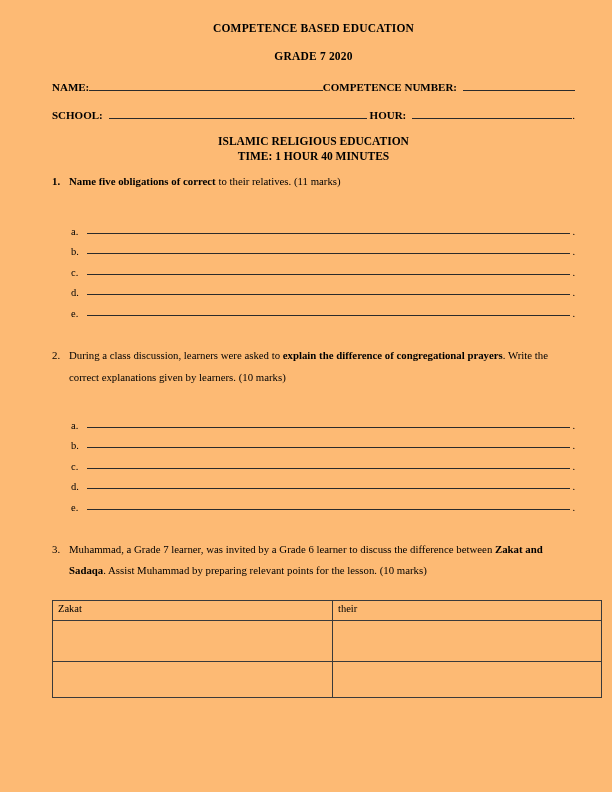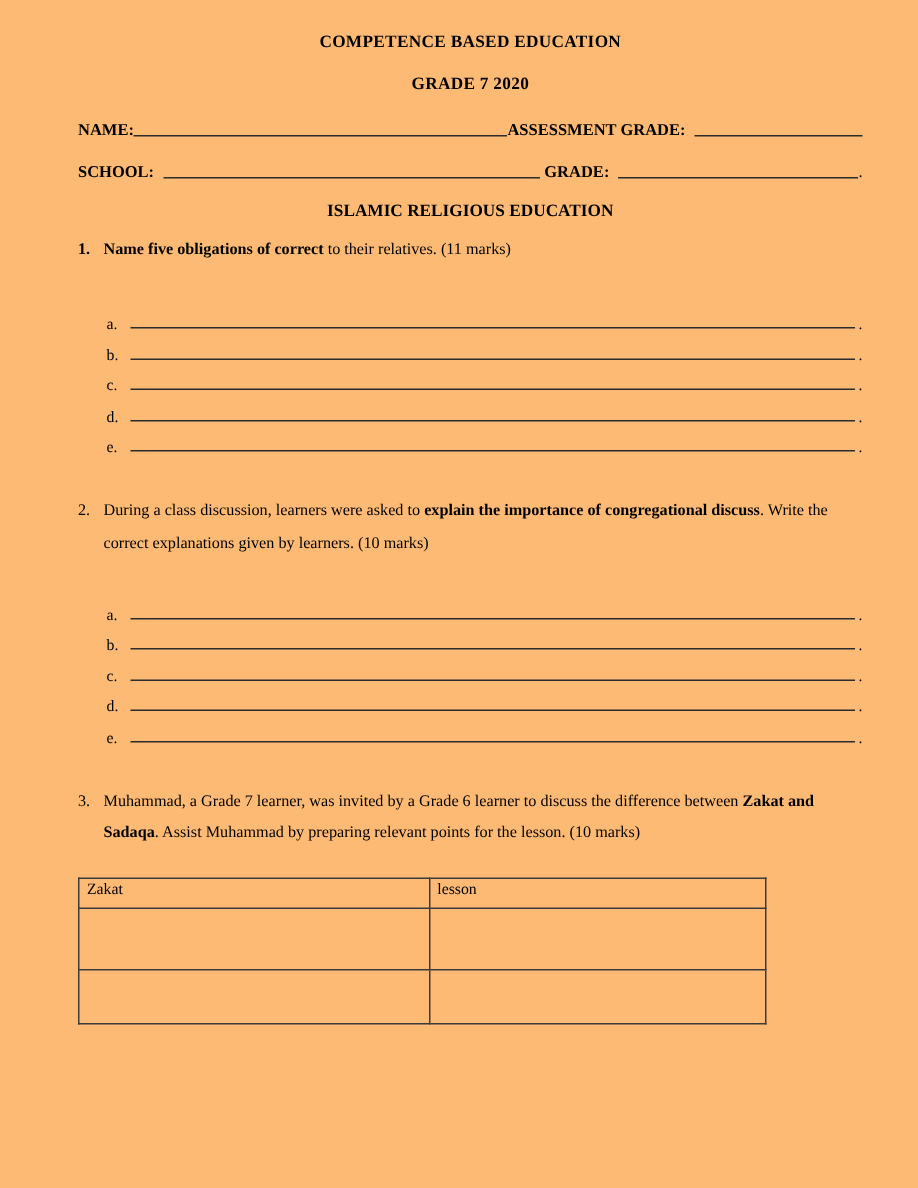--- a/index.html
+++ b/index.html
@@ -54,21 +54,21 @@
   }
   .ans-letter { width: 13px; flex: 0 0 13px; }
   .ans-fill { flex: 1; border-bottom: 1px solid #2b2b2b; margin: 0 1px 3px 3px; }
   .ans-dot { width: 4px; text-align: right; }
 
   .q2-block { margin-bottom: 22px; }
   .q3-block { margin-bottom: 18px; }
 
   table.zs-table {
     border-collapse: collapse;
-    width: 459px;
+    width: 550px;
     font-size: 10.5px;
     table-layout: fixed;
     border-radius: 19px;
   }
   table.zs-table th, table.zs-table td {
     border: 1px solid #3a3a3a;
     font-weight: normal;
     text-align: left;
     vertical-align: top;
     padding: 2px 5px;
@@ -83,37 +83,38 @@
 <body>
 
 <div class="page">
 
   <div class="doc-head center mb16">COMPETENCE BASED EDUCATION</div>
   <div class="doc-head center mb16">GRADE 7 2020</div>
 
   <div class="field-row">
     <span class="field-label">NAME:</span>
     <span class="blank fill"></span>
-    <span class="field-label">ASSESSMENT GRADE:</span>
+    <span class="field-label">COMPETENCE NUMBER:</span>
     <span class="gap6"></span>
     <span class="blank w112"></span>
   </div>
 
   <div class="field-row">
     <span class="field-label">SCHOOL:</span>
     <span class="gap6"></span>
     <span class="blank fill"></span>
-    <span class="field-label"> GRADE:</span>
+    <span class="field-label"> HOUR:</span>
     <span class="gap6"></span>
     <span class="blank w160"></span>
     <span>.</span>
   </div>
 
   <div class="subject-block center">
     <div>ISLAMIC RELIGIOUS EDUCATION</div>
+    <div>TIME: 1 HOUR 40 MINUTES</div>
   </div>
 
   <div class="q-row q1-block">
     <span class="q-num bold">1.</span>
     <div class="q-body"><span class="bold">Name five obligations of correct</span><span> to their relatives. (11 marks)</span></div>
   </div>
 
   <div class="answers">
     <div class="ans-line">
       <span class="ans-letter">a.</span>
@@ -137,21 +138,21 @@
     </div>
     <div class="ans-line">
       <span class="ans-letter">e.</span>
       <span class="ans-fill"></span>
       <span class="ans-dot">.</span>
     </div>
   </div>
 
   <div class="q-row q2-block">
     <span class="q-num">2.</span>
-    <div class="q-body"><span>During a class discussion, learners were asked to </span><span class="bold">explain the importance of congregational discuss</span><span>. Write the correct explanations given by learners. (10 marks)</span></div>
+    <div class="q-body"><span>During a class discussion, learners were asked to </span><span class="bold">explain the difference of congregational prayers</span><span>. Write the correct explanations given by learners. (10 marks)</span></div>
   </div>
 
   <div class="answers">
     <div class="ans-line">
       <span class="ans-letter">a.</span>
       <span class="ans-fill"></span>
       <span class="ans-dot">.</span>
     </div>
     <div class="ans-line">
       <span class="ans-letter">b.</span>
@@ -181,21 +182,21 @@
   </div>
 
   <table class="zs-table">
     <colgroup>
       <col class="col-left">
       <col class="col-right">
     </colgroup>
     <tbody>
         <tr class="th-row">
       <th>Zakat</th>
-      <th>lesson</th>
+      <th>their</th>
     </tr>
     <tr class="row-tall1">
       <td></td>
       <td></td>
     </tr>
     <tr class="row-tall2">
       <td></td>
       <td></td>
     </tr>
   </tbody>

